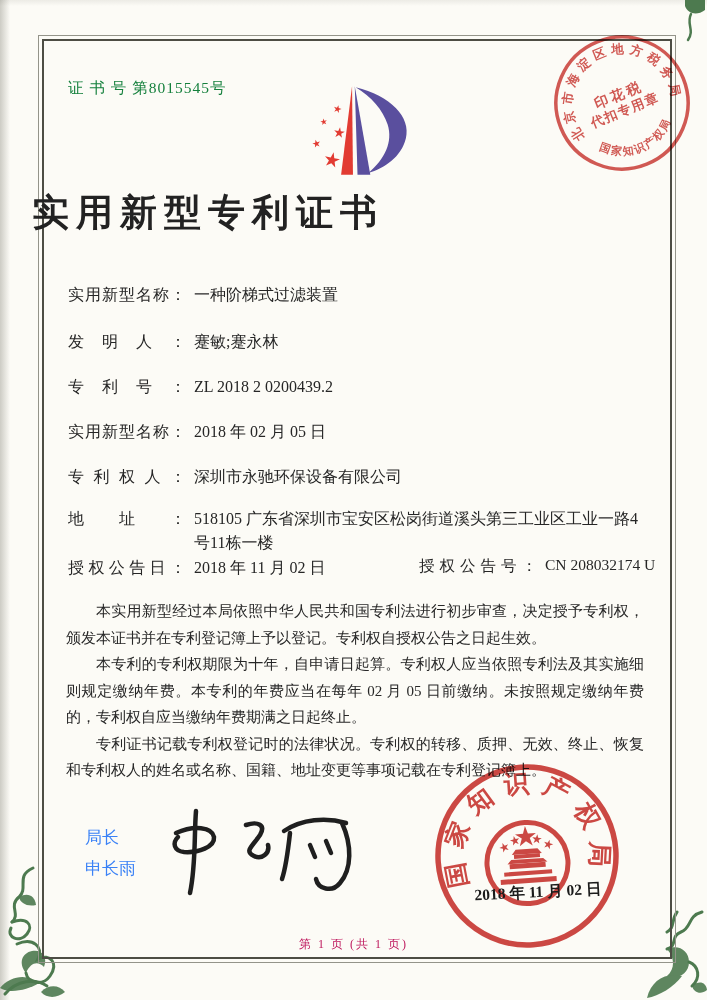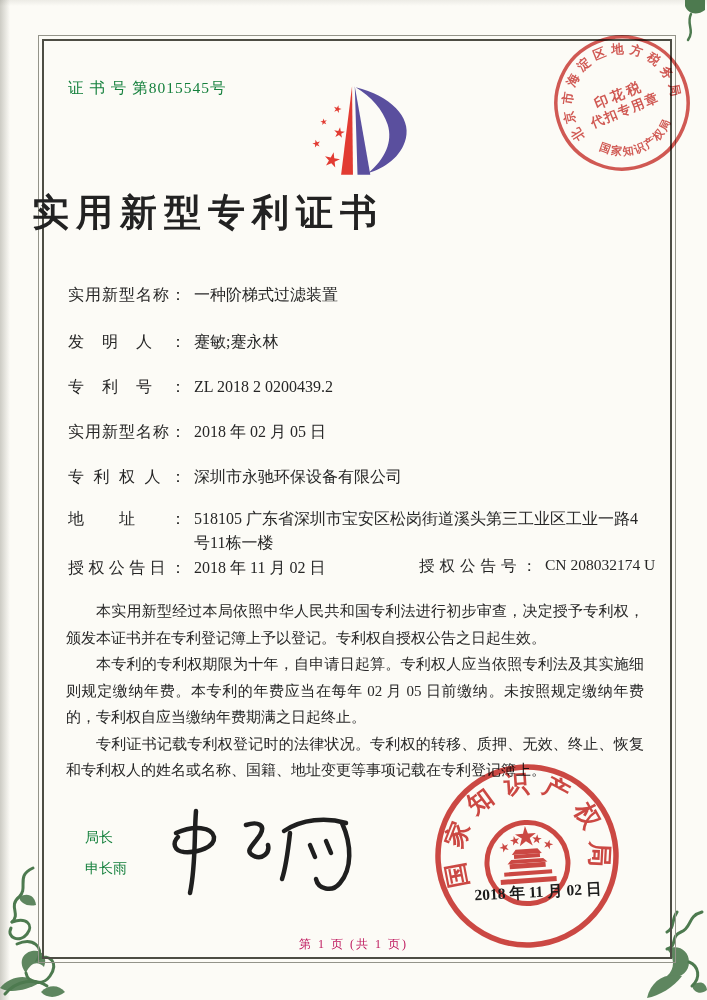--- a/index.html
+++ b/index.html
@@ -24,21 +24,21 @@
   .title{position:absolute;left:0;top:188px;width:100%;text-align:left;
     font-size:37px;font-weight:700;letter-spacing:7px;color:#222;padding-left:32px;}
   .row{position:absolute;left:68px;display:flex;font-size:16px;line-height:24px;color:#262626;}
   .fl{width:118px;flex:none;text-align-last:justify;}
   .fv{margin-left:8px;}
   .fv.addr{width:452px;}
   .pair-right{position:absolute;left:375px;top:556px;display:flex;font-size:15.5px;color:#262626;margin-left:44px;}
   .body-text{position:absolute;left:66px;top:598px;width:578px;
     font-size:15px;line-height:26.5px;text-align:justify;color:#272727;}
   .body-text p{margin:0;text-indent:2em;}
-  .director{position:absolute;left:85px;top:822px;font-size:14px;line-height:31px;color:#15803d;}
+  .director{position:absolute;left:85px;top:822px;font-size:17px;line-height:31px;color:#3b82f6;}
   .signature{position:absolute;left:160px;top:804px;width:200px;height:94px;}
   .seal{mix-blend-mode:multiply;}
   .tax-seal{position:absolute;left:552px;top:33px;width:140px;height:140px;opacity:.8;}
   .cnipa-seal{position:absolute;left:432px;top:761px;width:190px;height:190px;opacity:.88;}
   .seal-date{position:absolute;left:438px;top:882px;width:200px;text-align:center;
     font-size:15.5px;font-weight:600;color:#1b1b1b;transform:rotate(-3deg);z-index:6;}
   .footer{position:absolute;left:0;top:936px;width:100%;text-align:center;
     font-size:12px;letter-spacing:2px;color:#be185d;}
   .orn{position:absolute;pointer-events:none;}
   .orn-bl{left:-3px;top:866px;width:72px;height:134px;}

